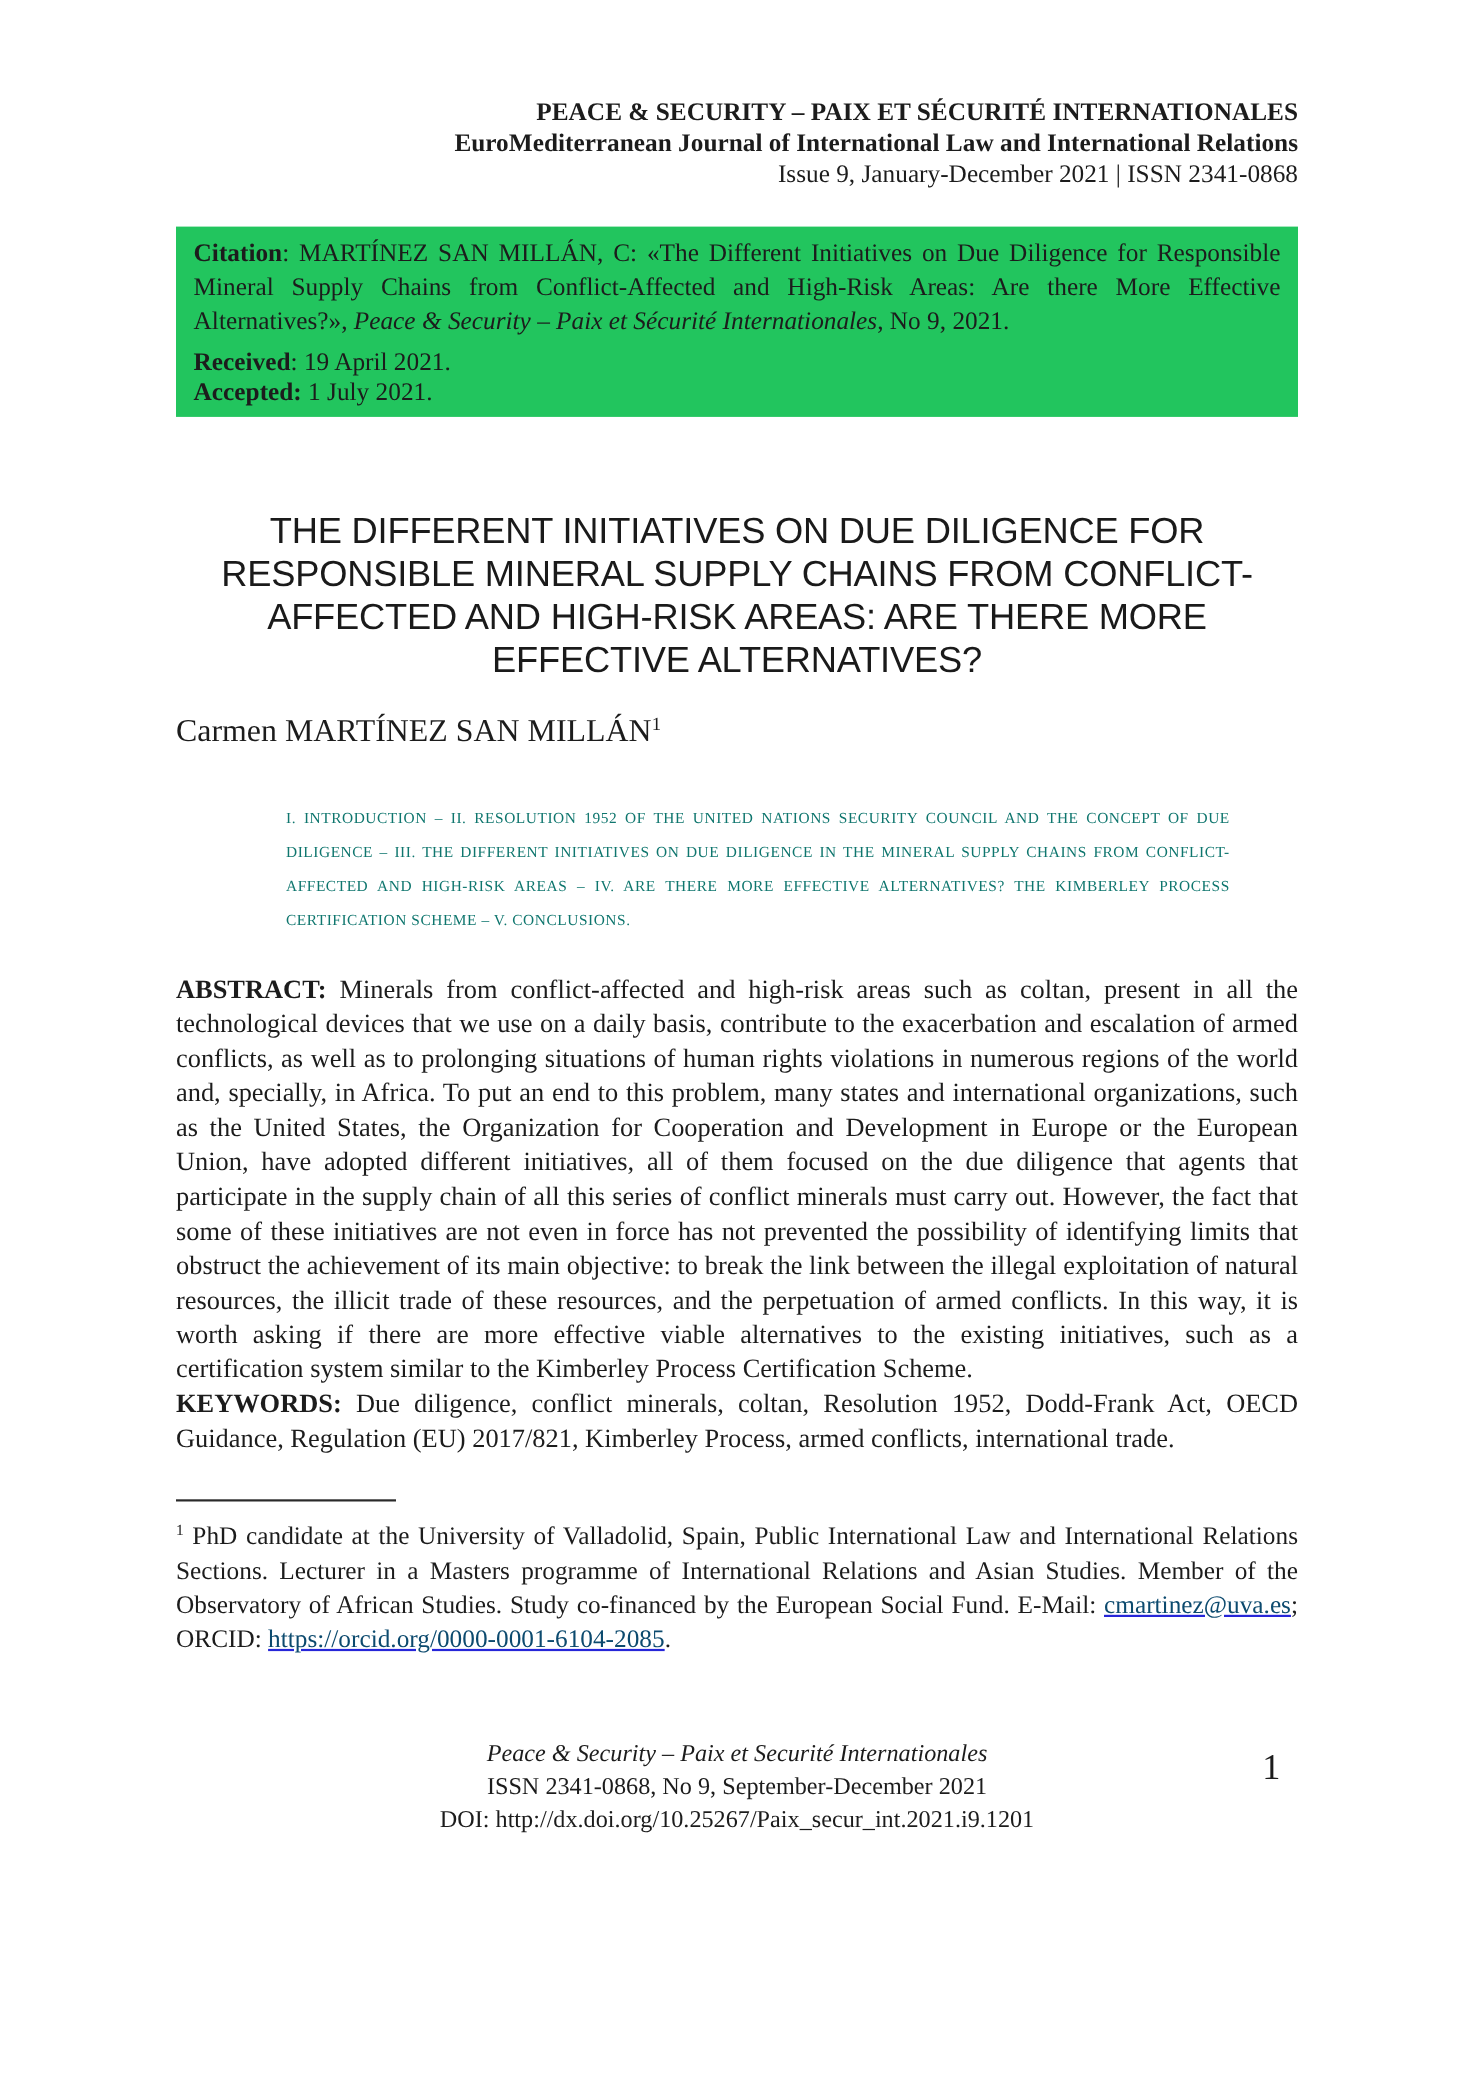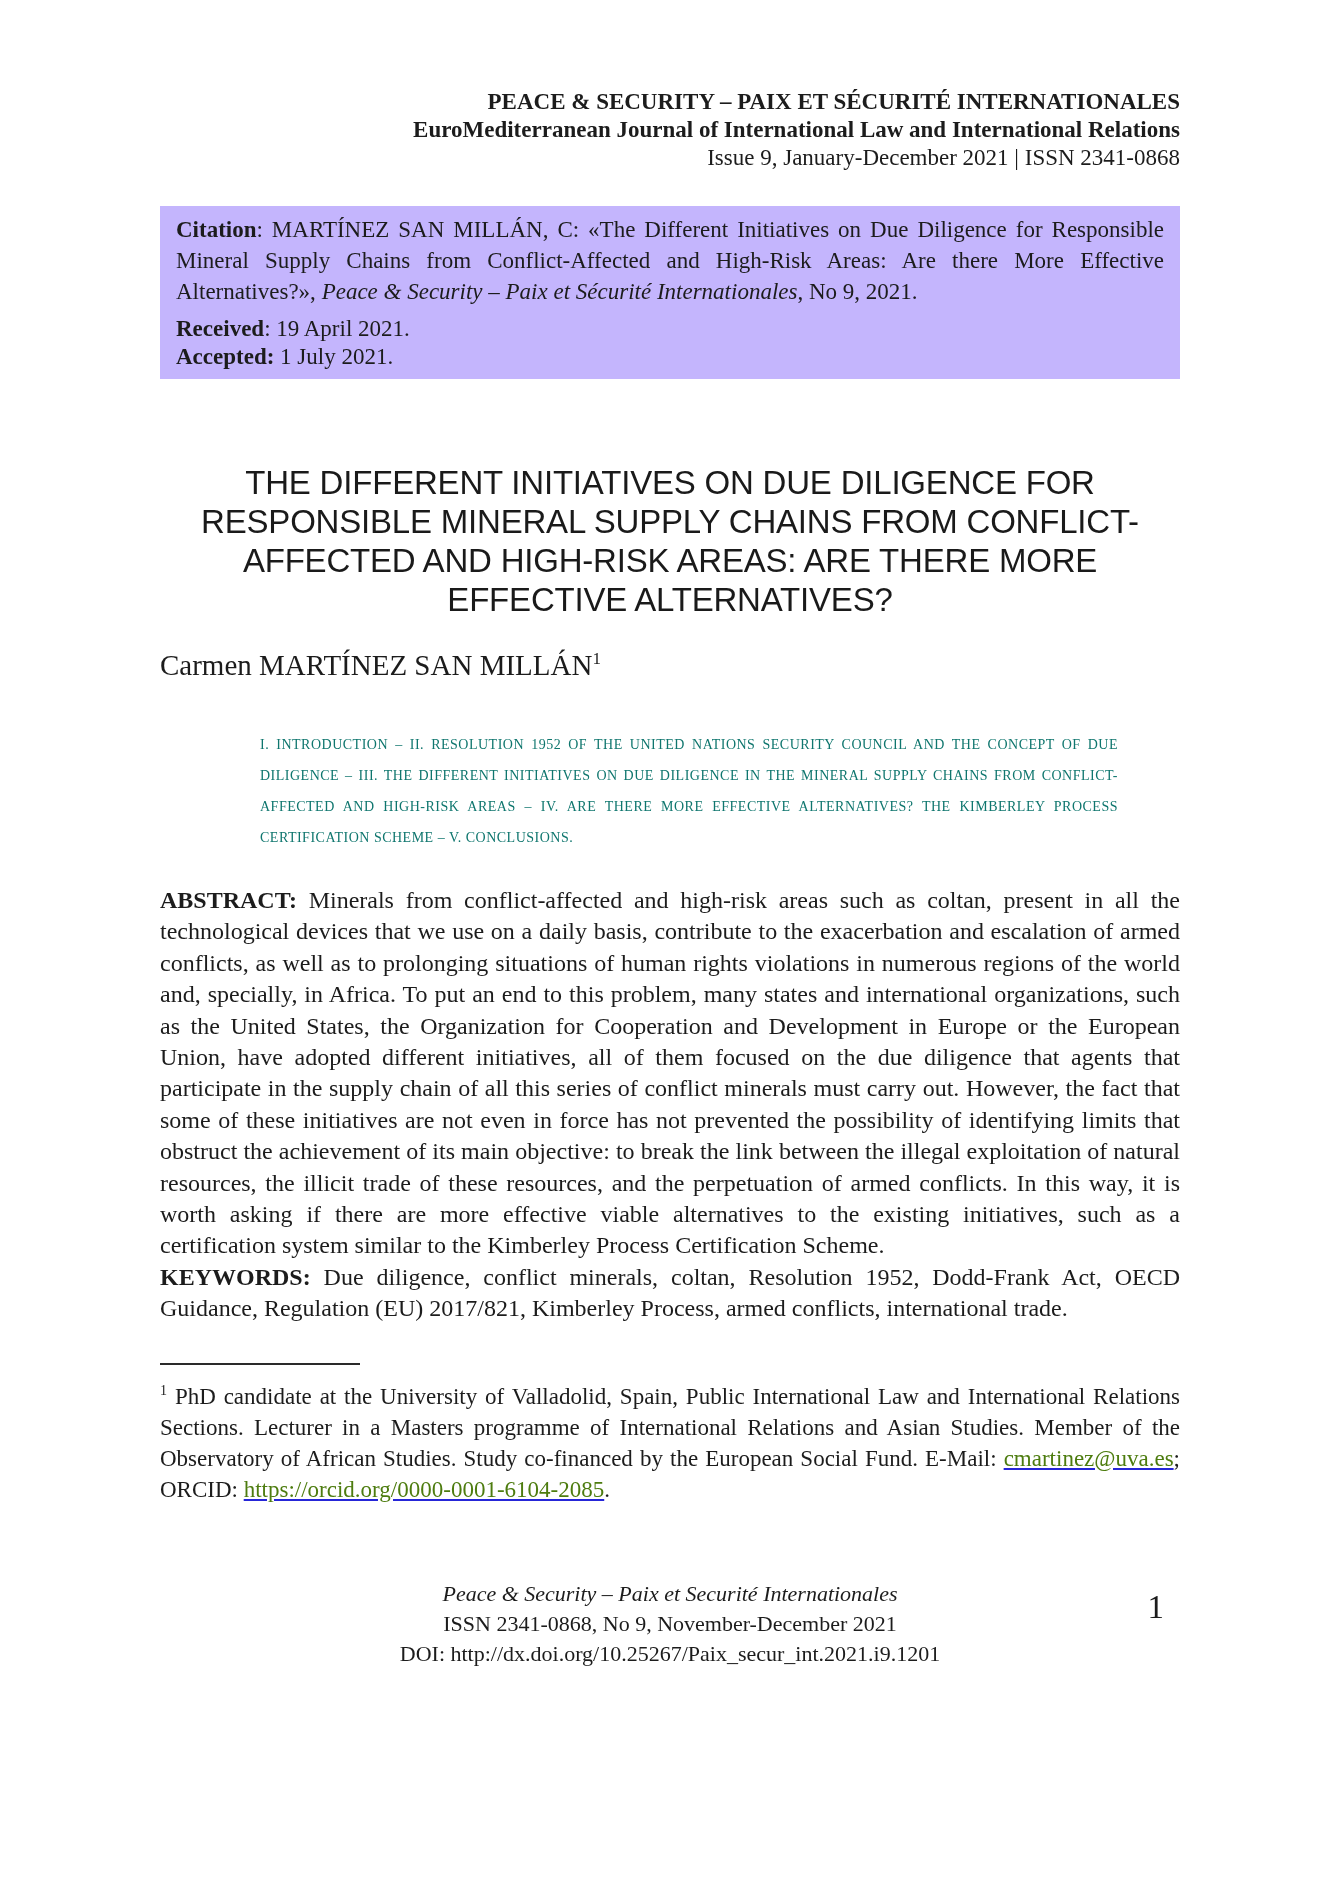--- a/index.html
+++ b/index.html
@@ -22,21 +22,21 @@
     padding-top: 88px;
     text-align: right;
     font-size: 23px;
     line-height: 28px;
   }
   .journal-header .bold { font-weight: bold; }
 
   
   .citation-box {
     margin-top: 34px;
-    background: #c4b5fd;
+    background: #22c55e;
     padding: 8px 16px 8px 16px;
     box-sizing: border-box;
   }
   .citation-box p { margin: 0; }
   .citation-text {
     font-size: 23px;
     line-height: 31px;
     text-align: justify;
   }
   .citation-text .journal-italic { font-style: italic; }
@@ -110,21 +110,21 @@
     font-size: 23px;
     line-height: 31px;
     text-align: justify;
   }
   .footnote sup {
     font-size: 14px;
     vertical-align: super;
     line-height: 0;
   }
   .footnote a {
-    color: #4d7c0f;
+    color: #0c4a6e;
     text-decoration: underline;
     text-decoration-color: #2626d8;
     cursor: pointer;
   }
 
   
   .page-footer {
     position: relative;
     margin-top: 74px;
     text-align: center;
@@ -166,18 +166,18 @@
   <p class="abstract-par"><b>ABSTRACT:</b><span> Minerals from conflict-affected and high-risk areas such as coltan, present in all the technological devices that we use on a daily basis, contribute to the exacerbation and escalation of armed conflicts, as well as to prolonging situations of human rights violations in numerous regions of the world and, specially, in Africa. To put an end to this problem, many states and international organizations, such as the United States, the Organization for Cooperation and Development in Europe or the European Union, have adopted different initiatives, all of them focused on the due diligence that agents that participate in the supply chain of all this series of conflict minerals must carry out. However, the fact that some of these initiatives are not even in force has not prevented the possibility of identifying limits that obstruct the achievement of its main objective: to break the link between the illegal exploitation of natural resources, the illicit trade of these resources, and the perpetuation of armed conflicts. In this way, it is worth asking if there are more effective viable alternatives to the existing initiatives, such as a certification system similar to the Kimberley Process Certification Scheme.</span></p>
 
   <p class="keywords-par"><b>KEYWORDS:</b><span> Due diligence, conflict minerals, coltan, Resolution 1952, Dodd-Frank Act, OECD Guidance, Regulation (EU) 2017/821, Kimberley Process, armed conflicts, international trade.</span></p>
 
   <div class="footnote-rule"></div>
 
   <div class="footnote"><sup>1</sup><span> PhD candidate at the University of Valladolid, Spain, Public International Law and International Relations Sections. Lecturer in a Masters programme of International Relations and Asian Studies. Member of the Observatory of African Studies. Study co-financed by the European Social Fund. E-Mail: </span><a>cmartinez@uva.es</a><span>; ORCID: </span><a>https://orcid.org/0000-0001-6104-2085</a><span>.</span></div>
 
   <footer class="page-footer">
     <div class="italic">Peace &amp; Security – Paix et Securité Internationales</div>
-    <div>ISSN 2341-0868, No 9, November-December 2021</div>
+    <div>ISSN 2341-0868, No 9, September-December 2021</div>
     <div>DOI: http://dx.doi.org/10.25267/Paix_secur_int.2021.i9.1201</div>
     <div class="page-number">1</div>
   </footer>
 
 </div>
 
 </body></html>

